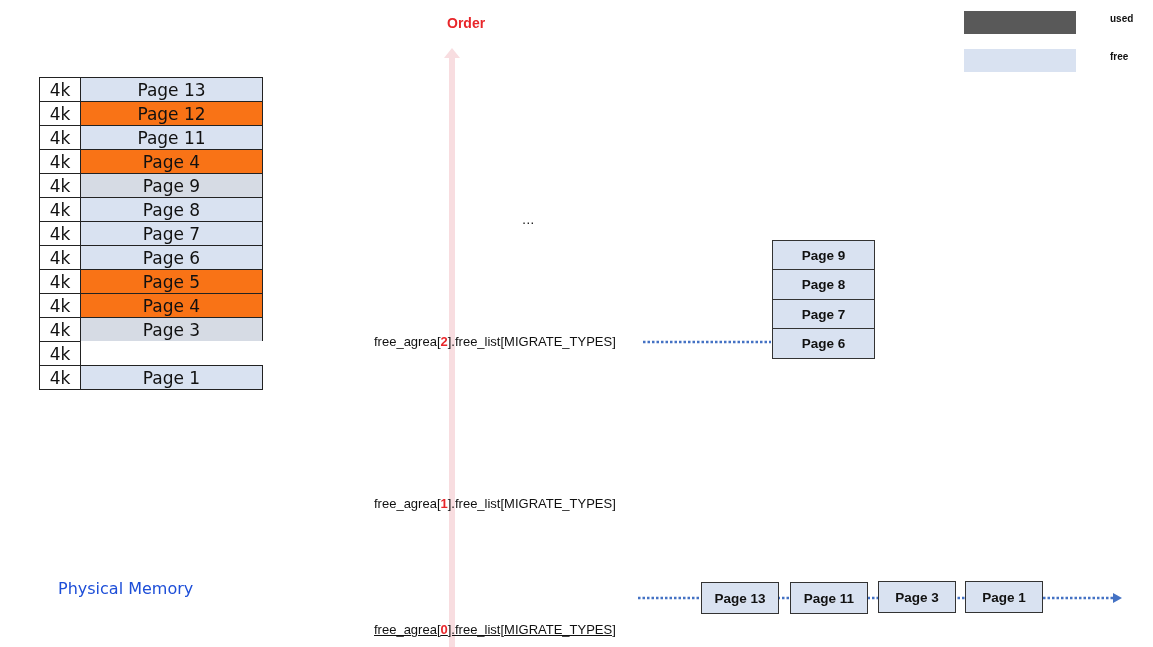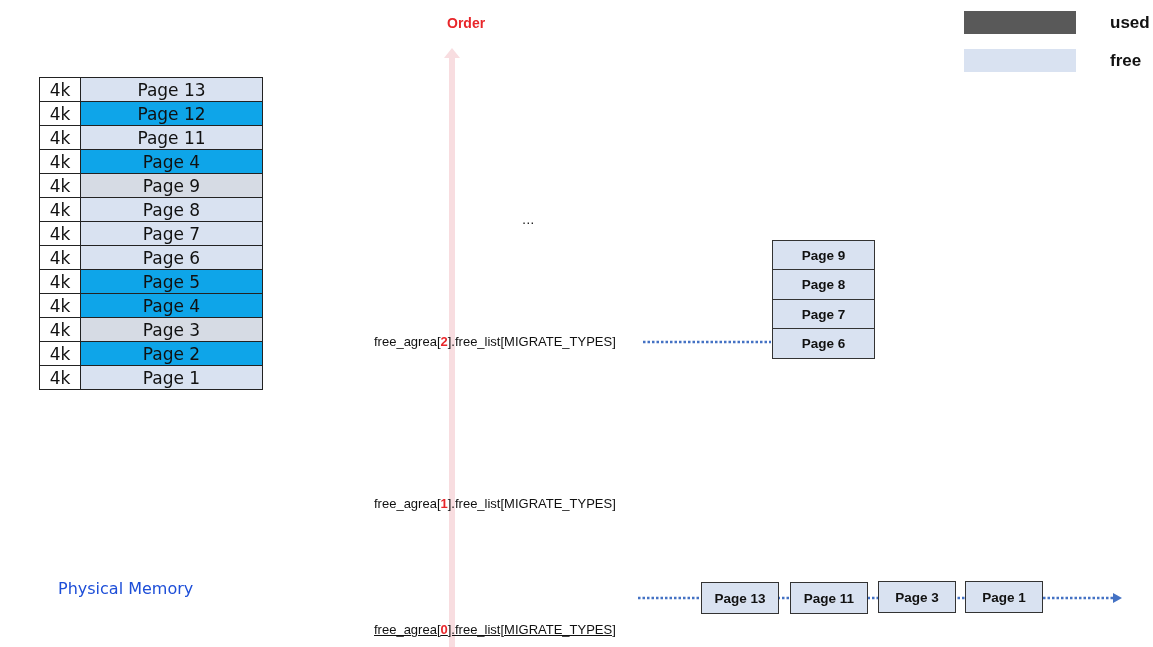--- a/index.html
+++ b/index.html
@@ -8,40 +8,40 @@
   .mem-row { display:flex; height:24px; }
   .mem-size { width:42px; border:1.5px solid #222; border-bottom:none; background:#fff;
               box-sizing:border-box; display:flex; align-items:center; justify-content:center;
               font-size:17px; color:#111; }
   .mem-page { flex:1; border:1.5px solid #222; border-left:none; border-bottom:none; box-sizing:border-box;
               display:flex; align-items:center; justify-content:center;
               font-size:17px; color:#111; }
   .mem-wrap { position:absolute; left:39px; top:77px; width:224px; border-bottom:1.5px solid #222; }
   .mem-page.free { background:#d9e2f1; }
   .mem-page.free-grey { background:#d6dbe4; }
-  .mem-page.used { background:#0ea5e9; }
+  .mem-page.used { background:#f97316; }
 
   #phys-label { position:absolute; left:58px; top:579px; font-size:16px; color:#1d4ed8; }
 
   
   #order-label { position:absolute; left:447px; top:15px; font-family:"Liberation Sans", sans-serif;
                  font-weight:bold; font-size:14px; color:#e8262a;text-align:right; }
   #order-axis { position:absolute; left:443px; top:48px; width:18px; height:599px; }
 
   #ellipsis { position:absolute; left:522px; top:212px; font-size:13px; color:#222; }
 
   
   .fl-label { position:absolute; left:374px; font-family:"Liberation Sans", sans-serif;
               font-size:13px; color:#111; white-space:nowrap; }
   .fl-label .idx { color:#e8262a; font-weight:bold; }
 
   
   .legend-swatch { position:absolute; left:964px; width:112px; height:23px; }
   .legend-text { position:absolute; left:1110px; font-family:"Liberation Sans", sans-serif;
-                 font-weight:bold; font-size:17px; color:#111; }
+                 font-weight:bold; font-size:10px; color:#111; }
 
   
   .lbox { position:absolute; background:#d9e2f1; border:1.5px solid #333; box-sizing:border-box;
           display:flex; align-items:center; justify-content:center;
           font-family:"Liberation Sans", sans-serif; font-weight:bold; font-size:13.5px; color:#111; }
 
   svg.links { position:absolute; left:0; top:0; pointer-events:none; }
 </style>
 </head>
 <body>
@@ -86,21 +86,20 @@
   <div class="mem-row">
       <div class="mem-size">4k</div>
       <div class="mem-page used">Page 4</div>
     </div>
   <div class="mem-row">
       <div class="mem-size">4k</div>
       <div class="mem-page free-grey">Page 3</div>
     </div>
   <div class="mem-row">
       <div class="mem-size">4k</div>
-      <div class="mem-page used">Page 2</div>
     </div>
   <div class="mem-row">
       <div class="mem-size">4k</div>
       <div class="mem-page free">Page 1</div>
     </div>
 </div>
 <div id="phys-label">Physical Memory</div>
 
 <div id="order-label">Order</div>
 <svg id="order-axis" viewBox="0 0 18 599">

